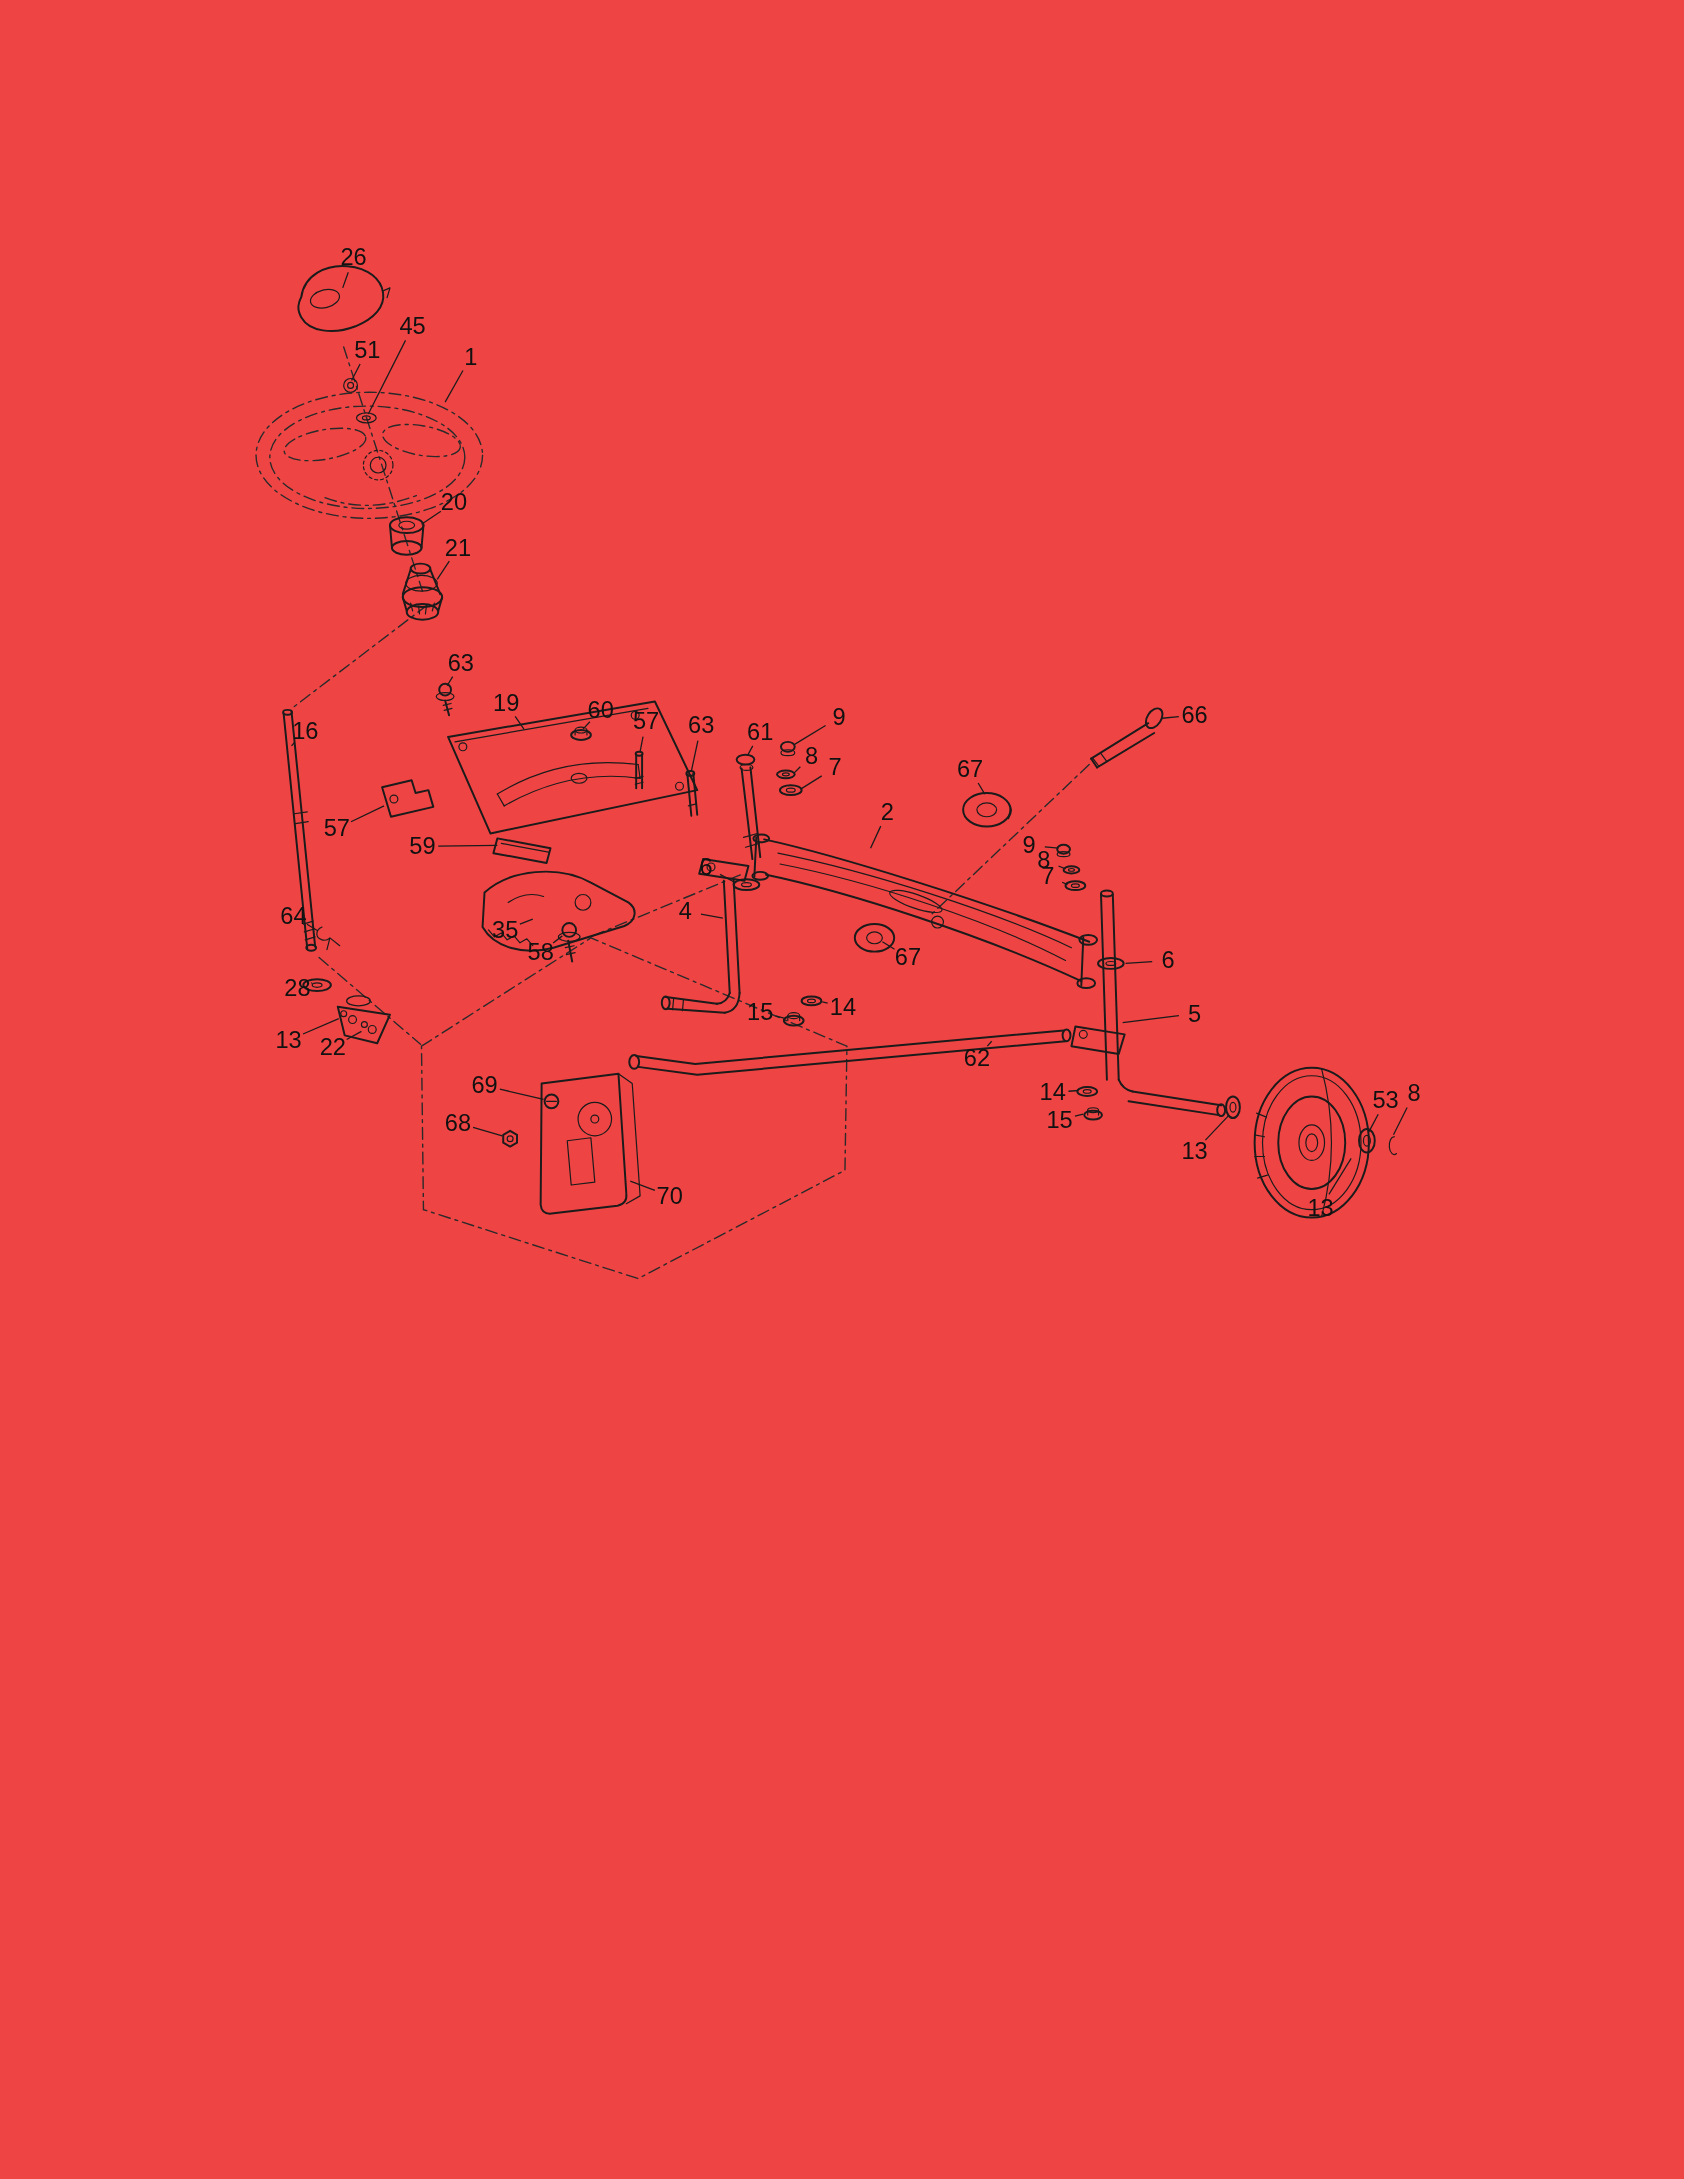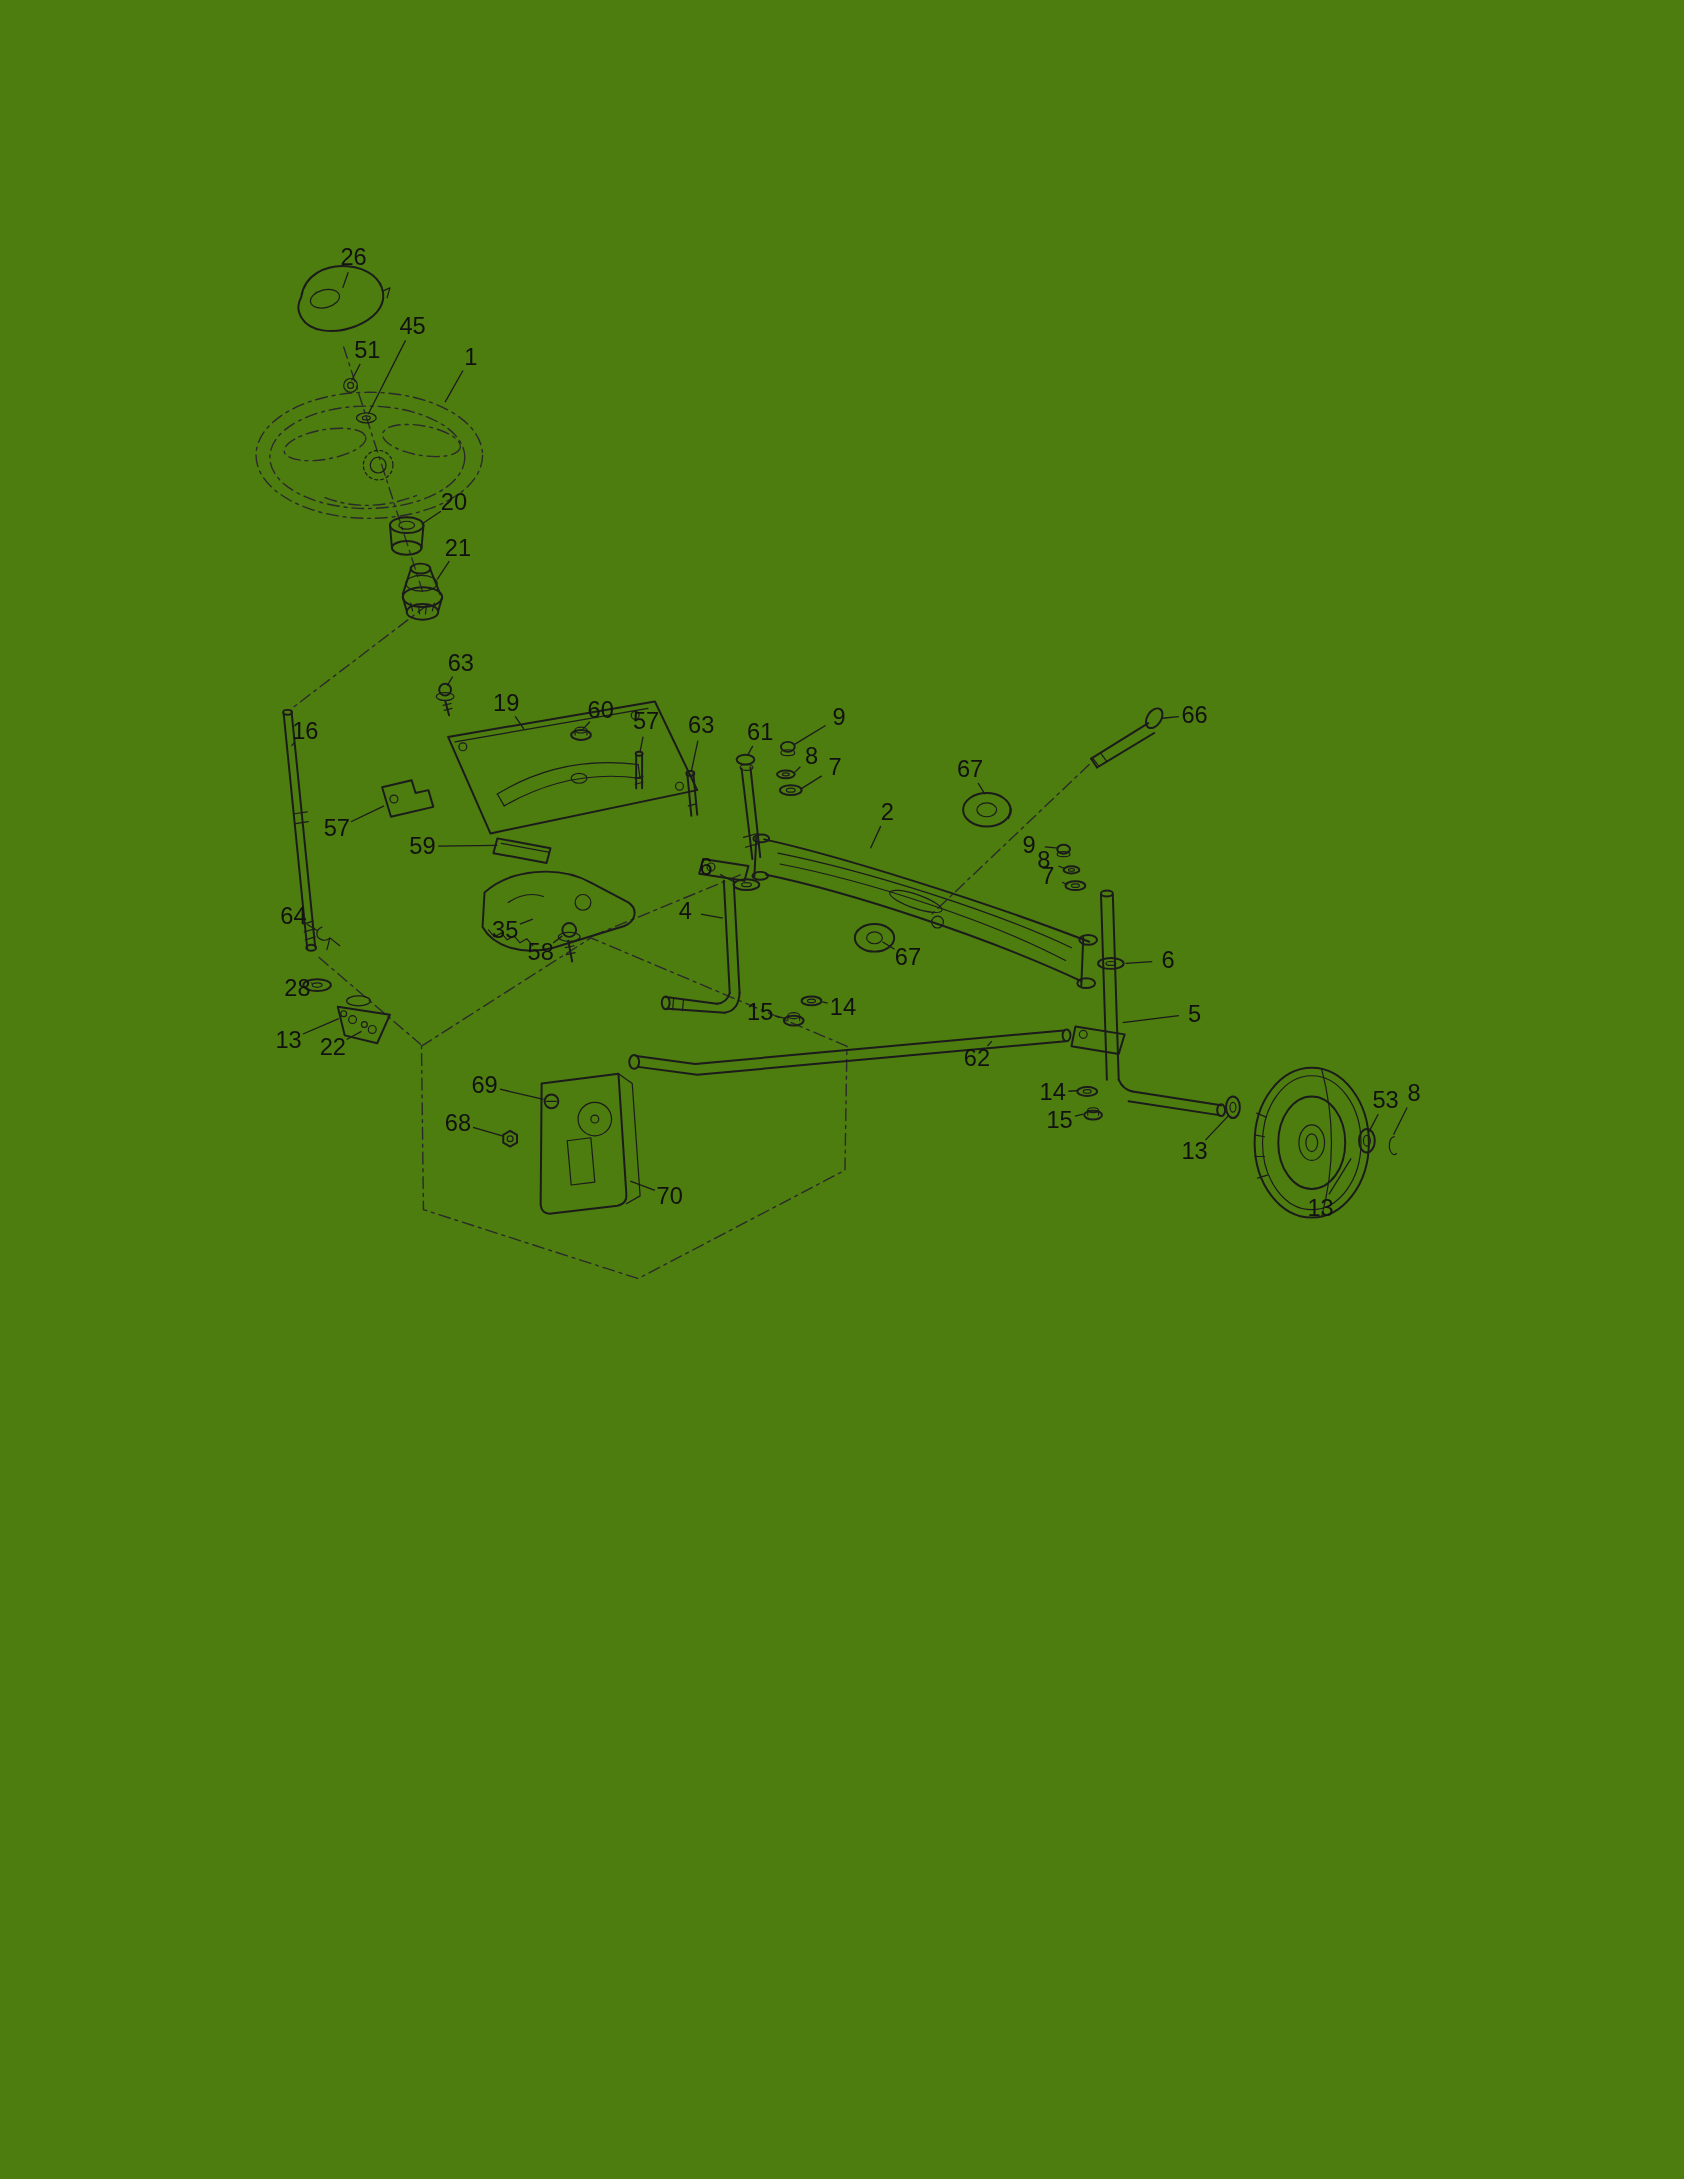--- a/index.html
+++ b/index.html
@@ -1,16 +1,16 @@
 <!DOCTYPE html>
 <html><head>
 <meta charset="utf-8">
 <style>
   html,body{margin:0;padding:0;background:#ffffff;}
-  #page{position:relative;width:1684px;height:2180px;background:#4d7c0f;overflow:hidden;}
+  #page{position:relative;width:1684px;height:2180px;background:#ef4444;overflow:hidden;}
   svg{position:absolute;inset:0;}
   .part{fill:none;stroke:#1b1b1b;stroke-width:2;stroke-linecap:round;stroke-linejoin:round;}
   .thin{fill:none;stroke:#1b1b1b;stroke-width:1.2;stroke-linecap:round;stroke-linejoin:round;}
   .phantom{fill:none;stroke:#2a2a2a;stroke-width:1.4;stroke-dasharray:12 5 3 5;stroke-linecap:round;}
   .leader{stroke:#1b1b1b;stroke-width:1.3;}
   .callout{font-family:"Liberation Sans",sans-serif;font-size:24px;fill:#111;text-anchor:middle;}
 </style>
 </head>
 <body>
 

